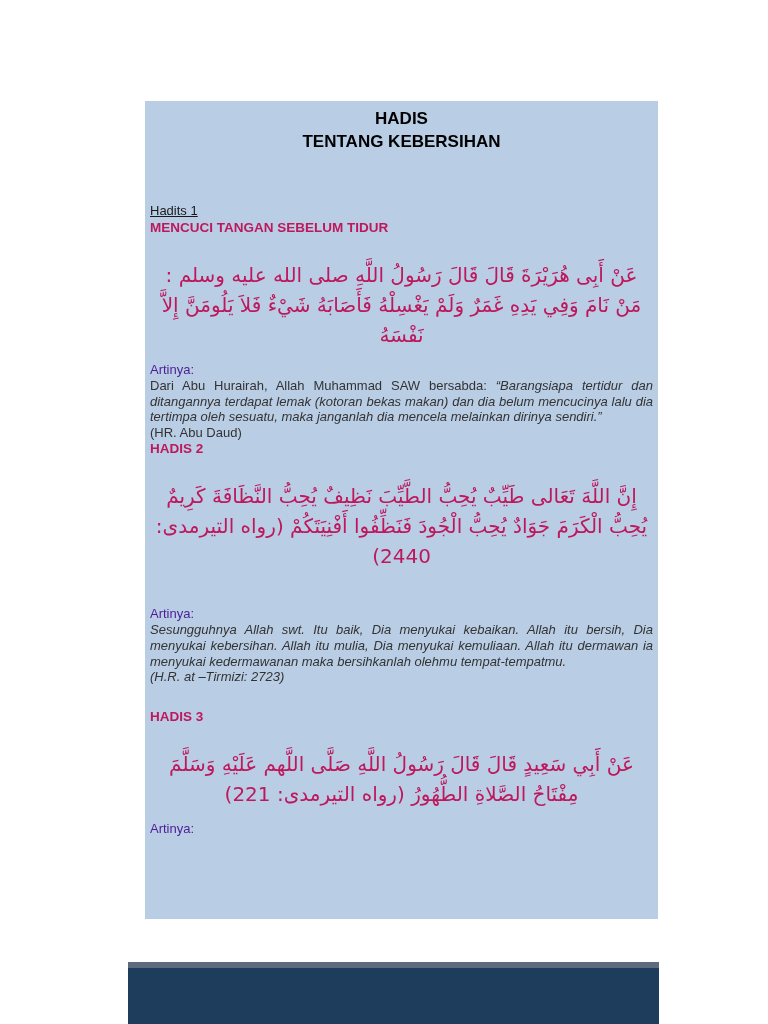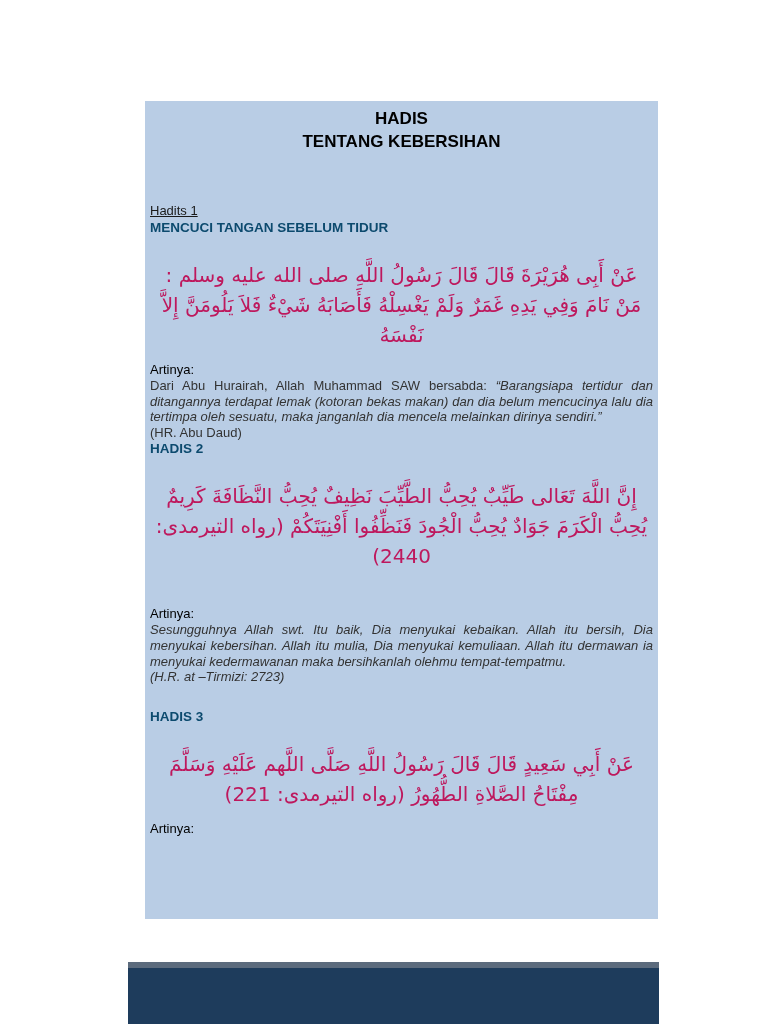--- a/index.html
+++ b/index.html
@@ -39,37 +39,37 @@
     color: #1a1a1a;
     text-decoration: underline;
   }
   .section-label.first {
     margin-top: 49px;
   }
   .section-heading {
     font-size: 13.5px;
     line-height: 17px;
     font-weight: bold;
-    color: #0c4a6e;
+    color: #be185d;
   }
   .arabic-block {
     direction: rtl;
     unicode-bidi: embed;
     text-align: center;
     font-family: "DejaVu Sans", sans-serif;
     font-size: 20px;
     line-height: 30px;
     color: #be185d;
     margin-top: 24px;
   }
   .artinya-label {
     font-size: 13px;
     line-height: 16px;
     margin-top: 12px;
-    color: #000000;
+    color: #4c1d95;
   }
   .translation {
     font-size: 13px;
     line-height: 15.6px;
     text-align: justify;
     color: #333333;
   }
   .translation .ital {
     font-style: italic;
   }

